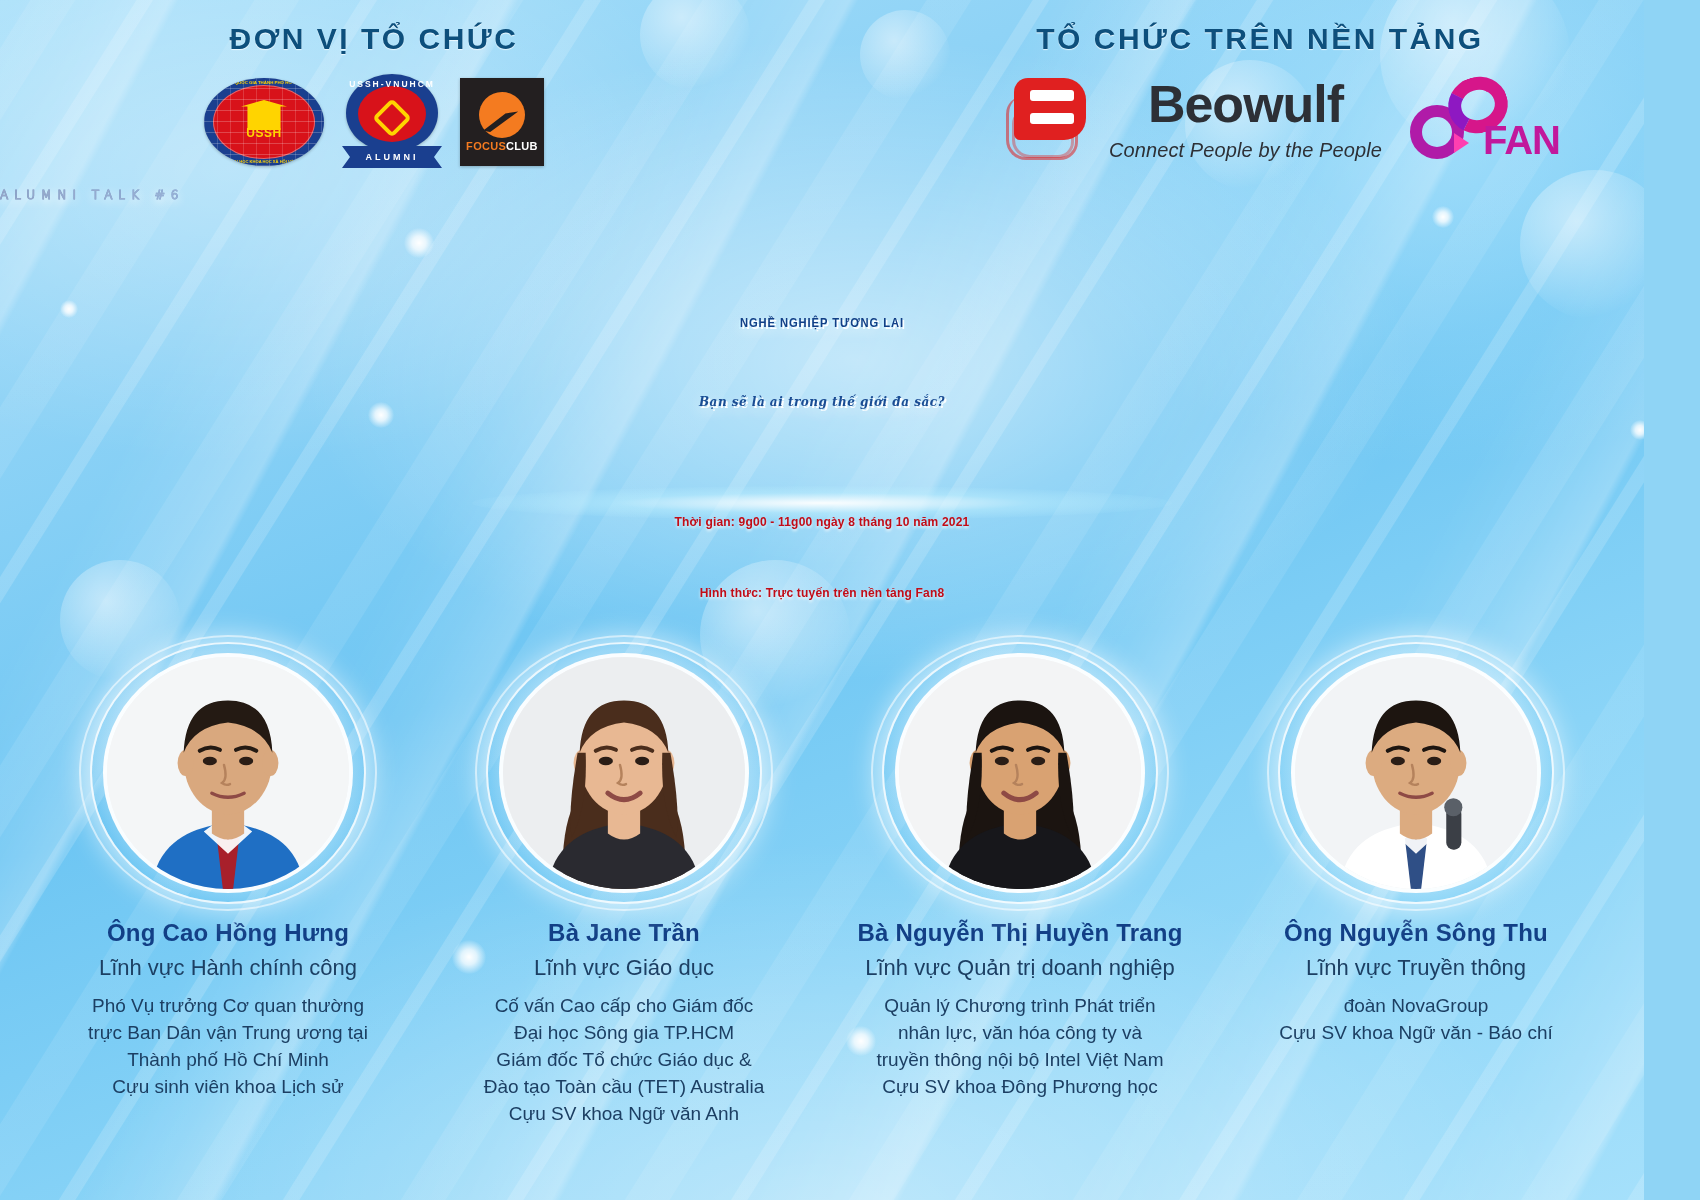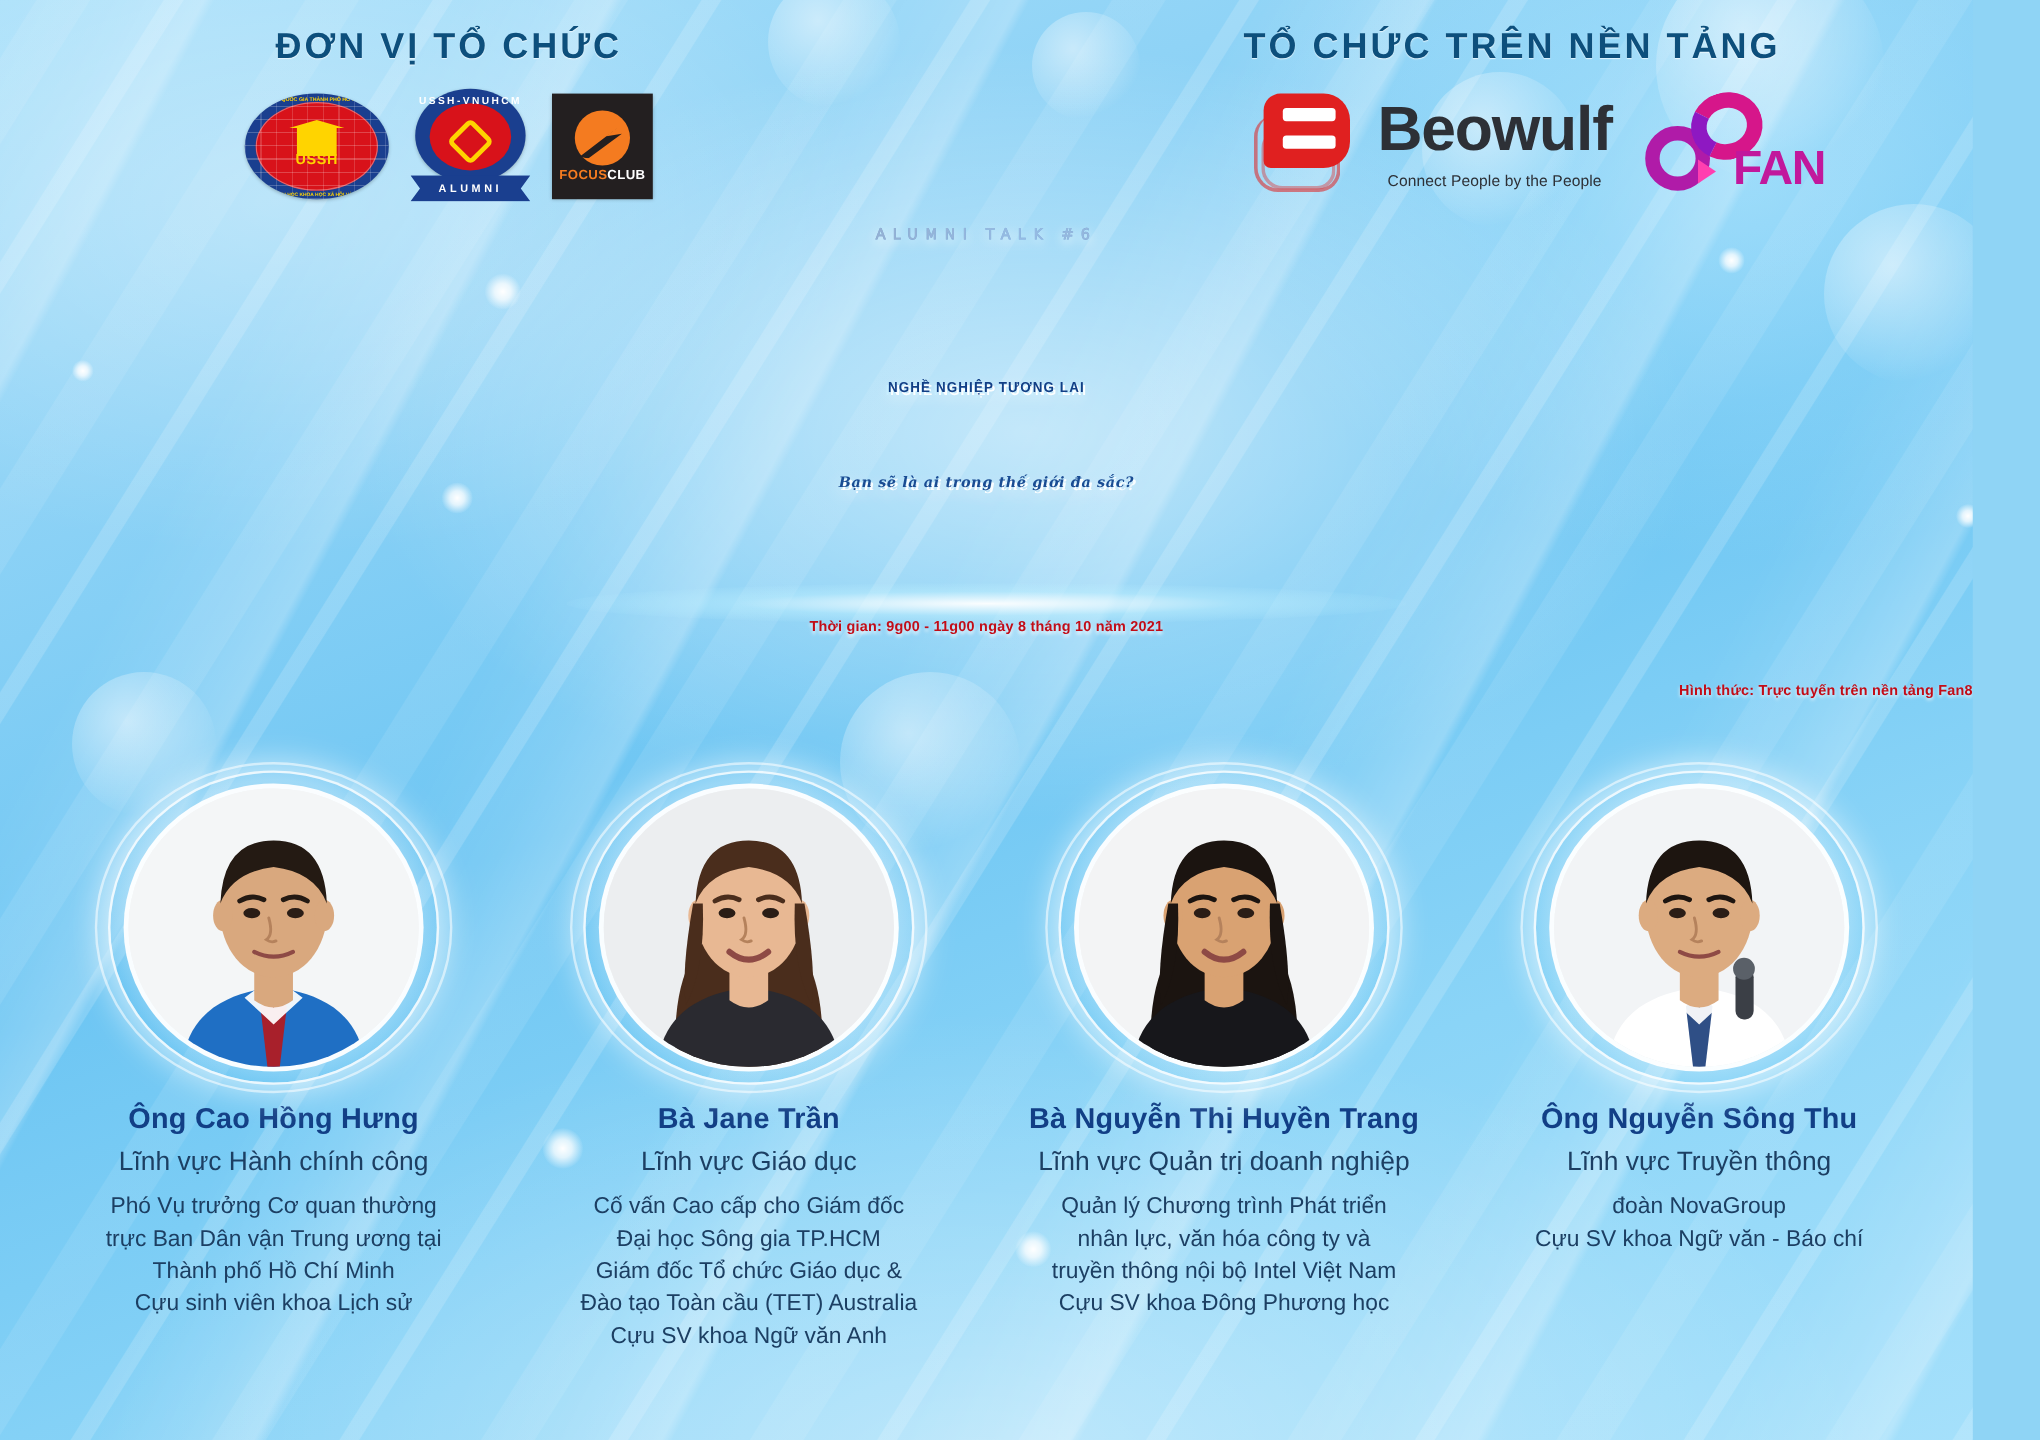--- a/index.html
+++ b/index.html
@@ -166,21 +166,21 @@
     position:absolute; left:6px; top:22px; width:72px; height:64px;
     border:3px solid rgba(224,32,32,.55);
     border-radius:18px 6px 18px 20px; border-top:none;
   }
   .beo-mark .b3 {
     position:absolute; left:12px; top:34px; width:62px; height:50px;
     border:3px solid rgba(224,32,32,.38);
     border-radius:16px 5px 16px 18px; border-top:none;
   }
   .beo-word { color:#2d3036; font-size:52px; font-weight:bold; letter-spacing:-1px; line-height:.95; }
-  .beo-tag { color:#2d3036; font-size:13px; letter-spacing:.1px; margin-top:10px; }
+  .beo-tag { color:#2d3036; font-size:20px; letter-spacing:.1px; margin-top:10px;font-style:italic; }
 
   
   .fan { display:flex; align-items:center; }
   .fan-mark { position:relative; width:112px; height:92px; }
   .fan-mark .o1 {
     position:absolute; left:2px; top:30px; width:54px; height:54px; border-radius:50%;
     border:12px solid #b01ba8;
   }
   .fan-mark .o2 {
     position:absolute; left:40px; top:2px; width:60px; height:56px; border-radius:50%;
@@ -191,21 +191,21 @@
     position:absolute; right:-40px; bottom:4px;
     color:#c1189c; font-size:40px; font-weight:bold; letter-spacing:-1px;
   }
   .fan-tri {
     position:absolute; left:46px; bottom:14px; width:0; height:0;
     border-left:15px solid #ff3fb0; border-top:10px solid transparent; border-bottom:10px solid transparent;
   }
 
   
   #title-main {
-    position:absolute; top:188px; left:0; width:100%; text-align:center;
+    position:absolute; top:188px; left:0; width:100%; text-align:left;
     font-size:102px; font-weight:300; letter-spacing:6px;
     font-family:"DejaVu Sans", sans-serif;
     background:linear-gradient(100deg,#123a86 0%,#1e5fb4 18%,#0c2f6e 34%,#1668c0 52%,#0d3474 70%,#1b72c6 86%,#123a86 100%);
     -webkit-background-clip:text; background-clip:text; color:transparent;
     -webkit-text-stroke:1px rgba(255,255,255,.55);
     filter:drop-shadow(0 3px 5px rgba(255,255,255,.85));
     white-space:nowrap;
   }
   #title-sub {
     position:absolute; top:316px; left:0; width:100%; text-align:center;
@@ -236,21 +236,21 @@
   }
 
   
   .info-line {
     position:absolute; left:0; width:100%; text-align:center;
     font-size:37px; font-weight:bold; color:#c20c17;
     letter-spacing:.2px; white-space:nowrap;
     text-shadow:0 2px 3px rgba(255,255,255,.85);
   }
   #info-time   { top:515px; }
-  #info-format { top:568px;text-align:right; }
+  #info-format { top:586px; }
 
   
   #speakers {
     position:absolute; top:640px; left:0; width:100%;
     display:flex; justify-content:space-between; padding:0 30px;
   }
   .speaker { width:400px; text-align:center; position:relative; }
   .photo-wrap { position:relative; width:300px; height:265px; margin:0 auto; }
   .ring-glow {
     position:absolute; left:50%; top:50%; transform:translate(-50%,-50%);

